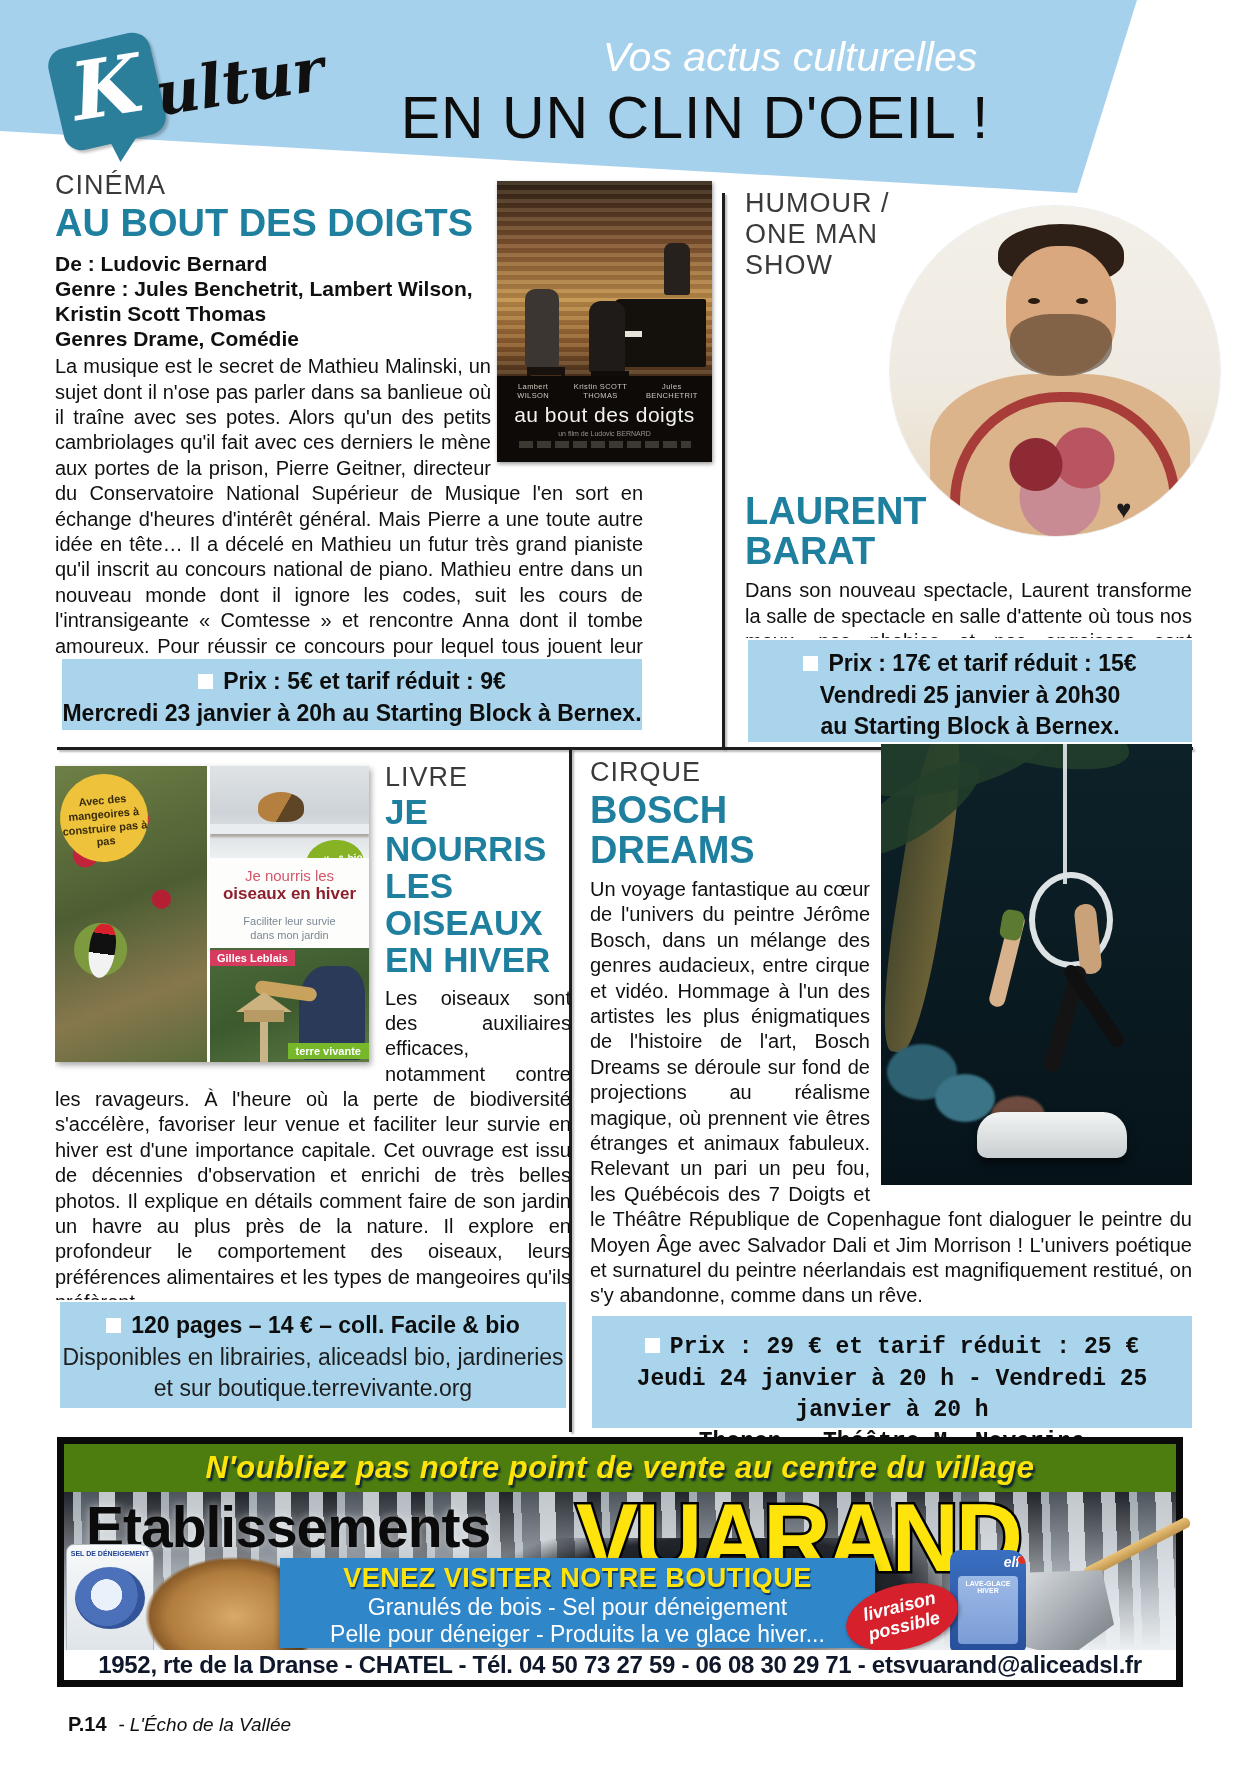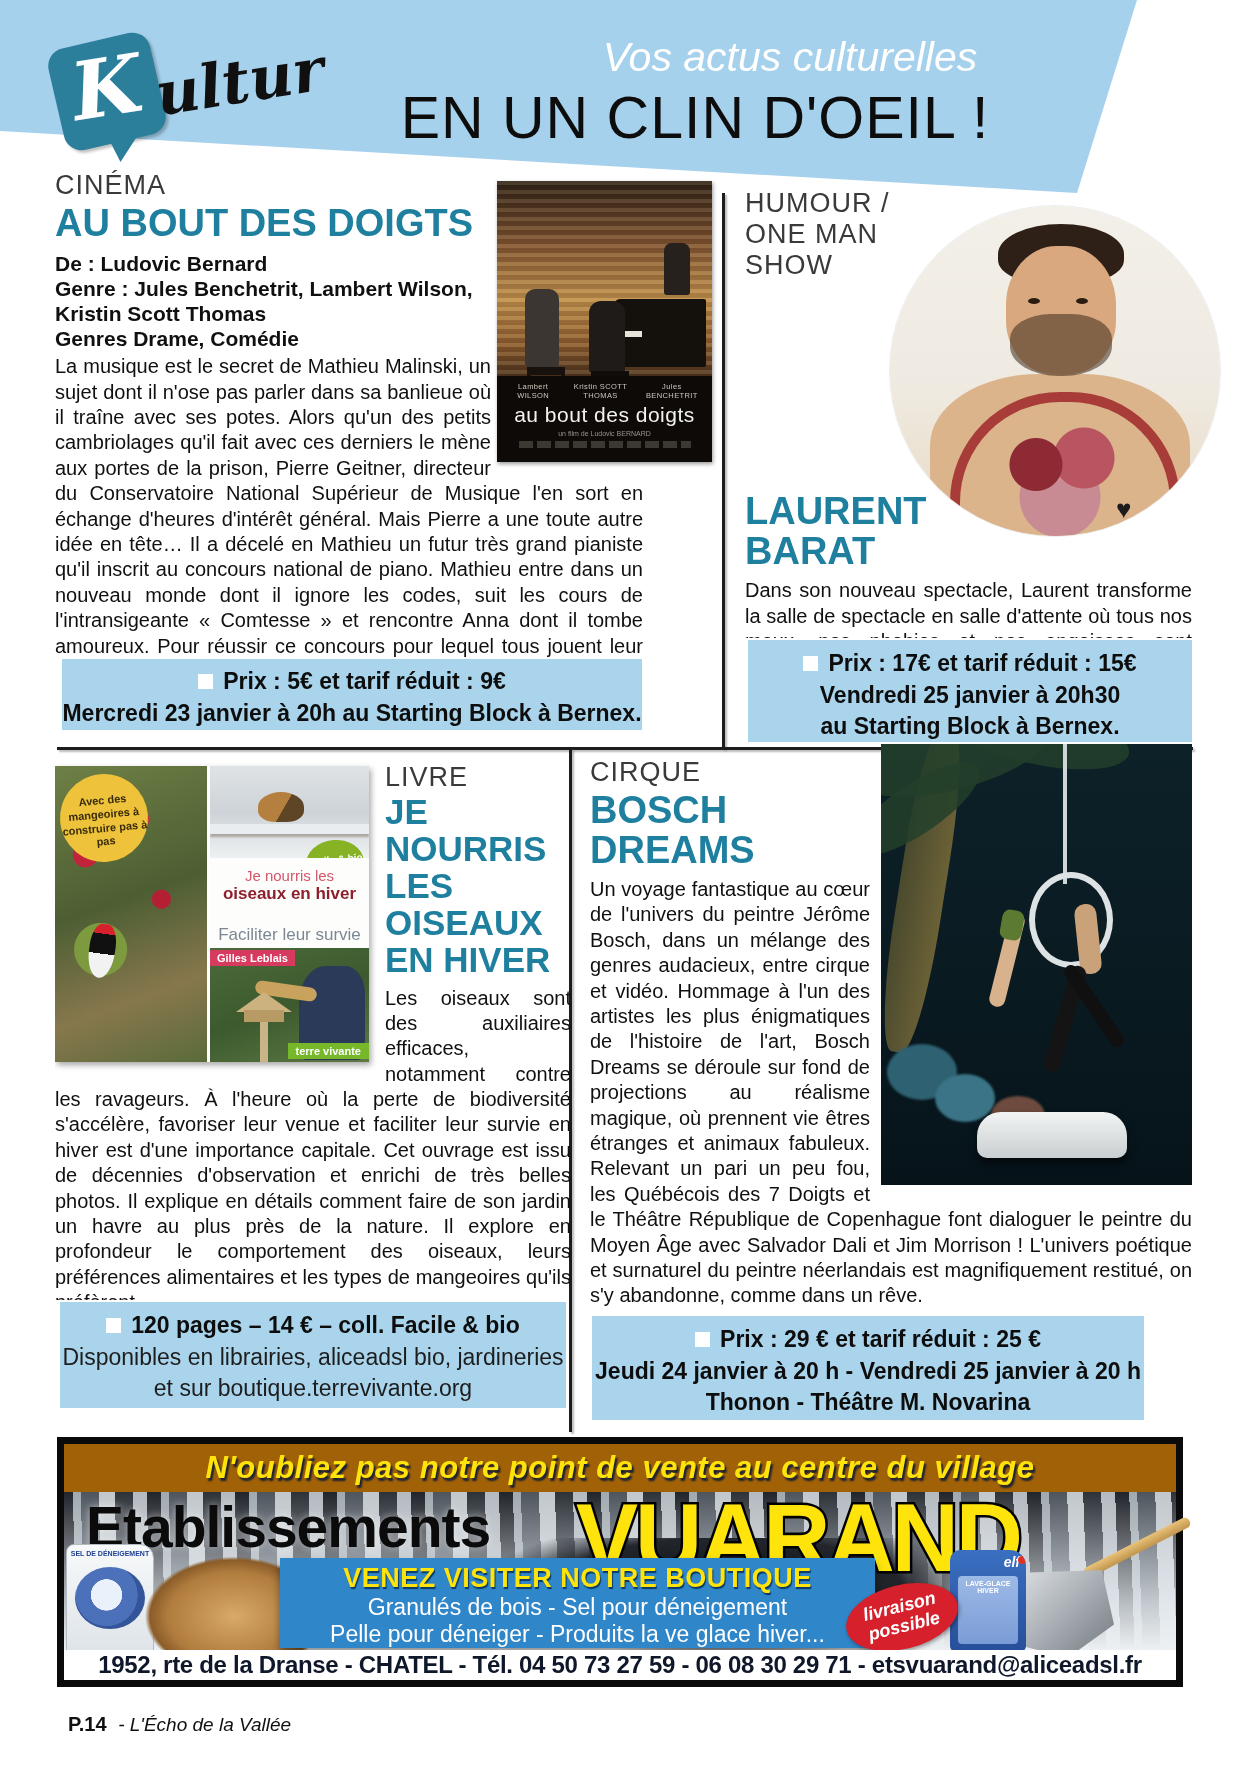--- a/index.html
+++ b/index.html
@@ -44,21 +44,21 @@
   #cirque{left:590px;top:757px;width:602px;height:556px;}
   .bosch-spacer{float:right;width:314px;height:432px;margin:0 0 8px 8px;}
   .livre-title-line{font-size:35px;font-weight:700;color:#1e7f9f;line-height:1.06;}
 
   
   .info-box{position:absolute;background:#a9d4ec;text-align:center;font-weight:700;
             font-size:23px;color:#0d0d0d;line-height:1.38;}
   #info-cinema{left:62px;top:659px;width:580px;height:64px;padding-top:7px;}
   #info-humour{left:748px;top:640px;width:444px;height:94px;padding-top:8px;}
   #info-livre{left:60px;top:1302px;width:506px;height:98px;padding-top:8px;}
-  #info-cirque{left:592px;top:1316px;width:552px;height:96px;padding-top:8px;}
+  #info-cirque{left:592px;top:1316px;width:600px;height:96px;padding-top:16px;font-family:Liberation Mono, monospace;}
   .info-light{font-weight:400;color:#1d1d1d;}
   .sq{display:inline-block;width:15px;height:15px;background:#fff;margin-right:10px;}
 
   
   #poster{position:absolute;left:497px;top:181px;width:215px;height:281px;overflow:hidden;
           background:linear-gradient(180deg,#2b1f16 0%,#7c5130 22%,#c0904d 42%,#8a5a2e 58%,#3a281a 72%,#241811 100%);
           box-shadow:1px 2px 4px rgba(0,0,0,.4);}
   .poster-rows{position:absolute;left:0;top:0;width:100%;height:70%;
           background:repeating-linear-gradient(180deg,rgba(255,230,170,.25) 0 4px,rgba(40,20,5,.25) 4px 9px);opacity:.5;}
   .pp-piano{position:absolute;right:6px;top:118px;width:92px;height:68px;background:#14100c;border-radius:6px 2px 2px 2px;}
@@ -110,21 +110,21 @@
            background:linear-gradient(180deg,#dfe3e6 0%,#cdd3d8 50%,#eef1f2 100%);}
   .bc-bird2{position:absolute;left:48px;top:26px;width:46px;height:30px;border-radius:60% 60% 45% 45%;
            background:linear-gradient(120deg,#b5803f 0 55%,#5e4526 56% 100%);}
   .bc-branch{position:absolute;left:0;top:58px;width:159px;height:10px;background:#e9edef;box-shadow:0 3px 2px rgba(120,110,90,.5);}
   .bc-leaf{position:absolute;left:96px;top:74px;width:58px;height:46px;background:#86b224;color:#fff;
            border-radius:50% 50% 50% 6px;text-align:center;font-size:10px;font-weight:700;
            padding-top:14px;box-sizing:border-box;transform:rotate(-5deg);}
   .bc-title-area{position:absolute;left:0;top:92px;width:159px;height:78px;text-align:center;background:#fdfdfb;}
   .bc-t1{color:#d4566a;font-size:15px;margin-top:9px;}
   .bc-t2{color:#8e1f2c;font-weight:700;font-size:17px;}
-  .bc-sub{color:#7b8894;font-size:17px;line-height:1.25;margin-top:20px;}
+  .bc-sub{color:#7b8894;font-size:11px;line-height:1.25;margin-top:11px;}
   .bc-author{position:absolute;left:0;top:184px;background:#d63a5e;color:#fff;font-size:11px;font-weight:700;
              padding:2px 7px;z-index:2;}
   .bc-photo-bottom{position:absolute;left:0;top:182px;width:159px;height:114px;overflow:hidden;
            background:linear-gradient(160deg,#4c6b3a 0%,#3c5a2e 50%,#5d7a45 100%);}
   .bc-person2{position:absolute;right:4px;top:18px;width:66px;height:94px;background:#2b3a58;border-radius:40% 30% 10% 10%;}
   .bc-arm{position:absolute;right:52px;top:36px;width:62px;height:14px;background:#c9a25e;border-radius:7px;transform:rotate(8deg);}
   .bc-feeder{position:absolute;left:26px;top:44px;width:56px;height:20px;background:#cbb27e;
              clip-path:polygon(0 100%,50% 0,100% 100%);}
   .bc-feeder2{position:absolute;left:34px;top:62px;width:40px;height:12px;background:#b79a64;}
   .bc-pole{position:absolute;left:50px;top:74px;width:8px;height:40px;background:#c9b488;}
@@ -150,21 +150,21 @@
   .bd-plant{position:absolute;border-radius:50%;filter:blur(1px);}
   .bd-p1{left:6px;top:300px;width:70px;height:56px;background:#2e6172;}
   .bd-p2{left:54px;top:330px;width:60px;height:48px;background:#3a7486;}
   .bd-p3{left:110px;top:352px;width:54px;height:40px;background:#6e4b3e;}
   .bd-tub{position:absolute;left:96px;top:368px;width:150px;height:46px;background:linear-gradient(180deg,#f2f4f4,#c9ced0);
           border-radius:24px 24px 10px 10px;box-shadow:0 6px 10px rgba(0,0,0,.6);}
 
   
   #ad{position:absolute;left:57px;top:1437px;width:1126px;height:250px;border:7px solid #0a0a0a;
       box-sizing:border-box;background:#dfe3e6;}
-  .ad-topbar{position:absolute;left:0;top:0;width:1112px;height:48px;background:#a16207;text-align:center;}
+  .ad-topbar{position:absolute;left:0;top:0;width:1112px;height:48px;background:#4d7c0f;text-align:center;}
   .ad-topbar span{font-size:31px;font-weight:700;font-style:italic;color:#ffe40c;line-height:48px;
       letter-spacing:.5px;text-shadow:2px 3px 2px rgba(0,20,60,.85);white-space:nowrap;}
   .ad-main{position:absolute;left:0;top:48px;width:1112px;height:158px;overflow:hidden;
       background:linear-gradient(180deg,rgba(25,28,33,.15) 0%,rgba(225,231,236,.78) 70%,#edf0f2 100%),
                  repeating-linear-gradient(88deg,#23262c 0 14px,#b9c2c9 14px 22px,#575f68 22px 40px,#dfe5e9 40px 56px,#31363d 56px 74px,#cfd6db 74px 88px);}
   .ad-car{position:absolute;left:430px;top:46px;width:470px;height:116px;
       background:radial-gradient(ellipse at 50% 42%,#101215 0%,#22262c 52%,rgba(34,38,44,0) 74%);}
   .ad-etab{position:absolute;left:22px;top:50px;font-size:57px;font-weight:700;color:#0b0b0b;
       letter-spacing:-1px;text-shadow:0 0 8px rgba(255,255,255,.55);}
   .ad-vuarand{position:absolute;left:512px;top:50px;font-size:93px;line-height:.95;font-weight:700;color:#ffe40c;

